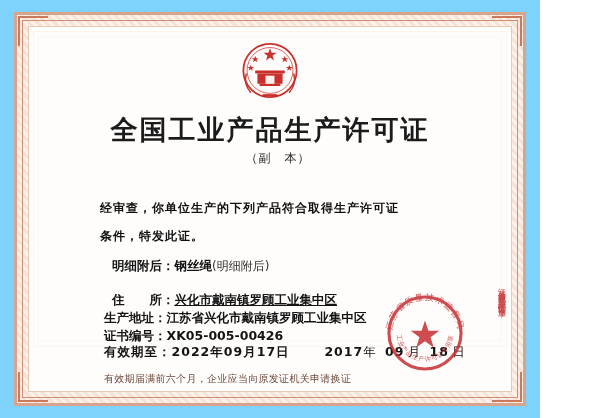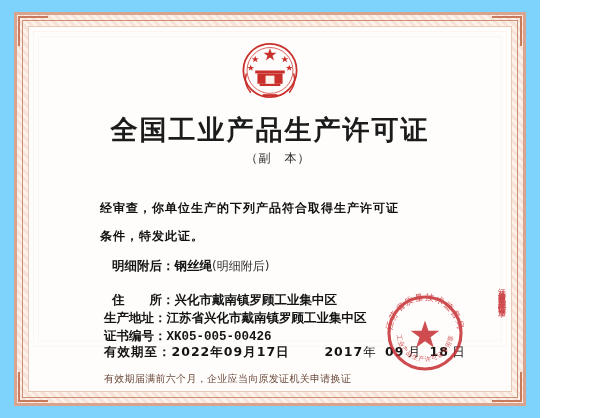--- a/index.html
+++ b/index.html
@@ -75,23 +75,23 @@
   .body-line.l2{top:228px;left:100px;}
 
   .field{
     position:absolute;font-size:12.5px;color:#141414;
   }
   .field-label{display:inline-block;font-weight:bold;}
   .field-value{font-weight:bold;}
   .small-note{font-size:12px;font-weight:normal;color:#333;}
 
   .row-name{left:112px;top:258px;}
-  .row-addr{left:112px;top:292px;}
+  .row-addr{left:112px;top:292px;text-decoration:underline;}
   .row-prod{left:104px;top:310px;}
-  .row-no{left:104px;top:328px;font-family:Liberation Mono, monospace;}
+  .row-no{left:104px;top:328px;}
   .row-valid{left:104px;top:344px;}
 
   .date-seg{display:inline-block;min-width:26px;text-align:center;}
   .valid-tail{letter-spacing:1px;}
 
   .footnote{
     position:absolute;left:104px;top:372px;
     font-size:10px;color:#6b4a3c;letter-spacing:0.3px;
   }
 

